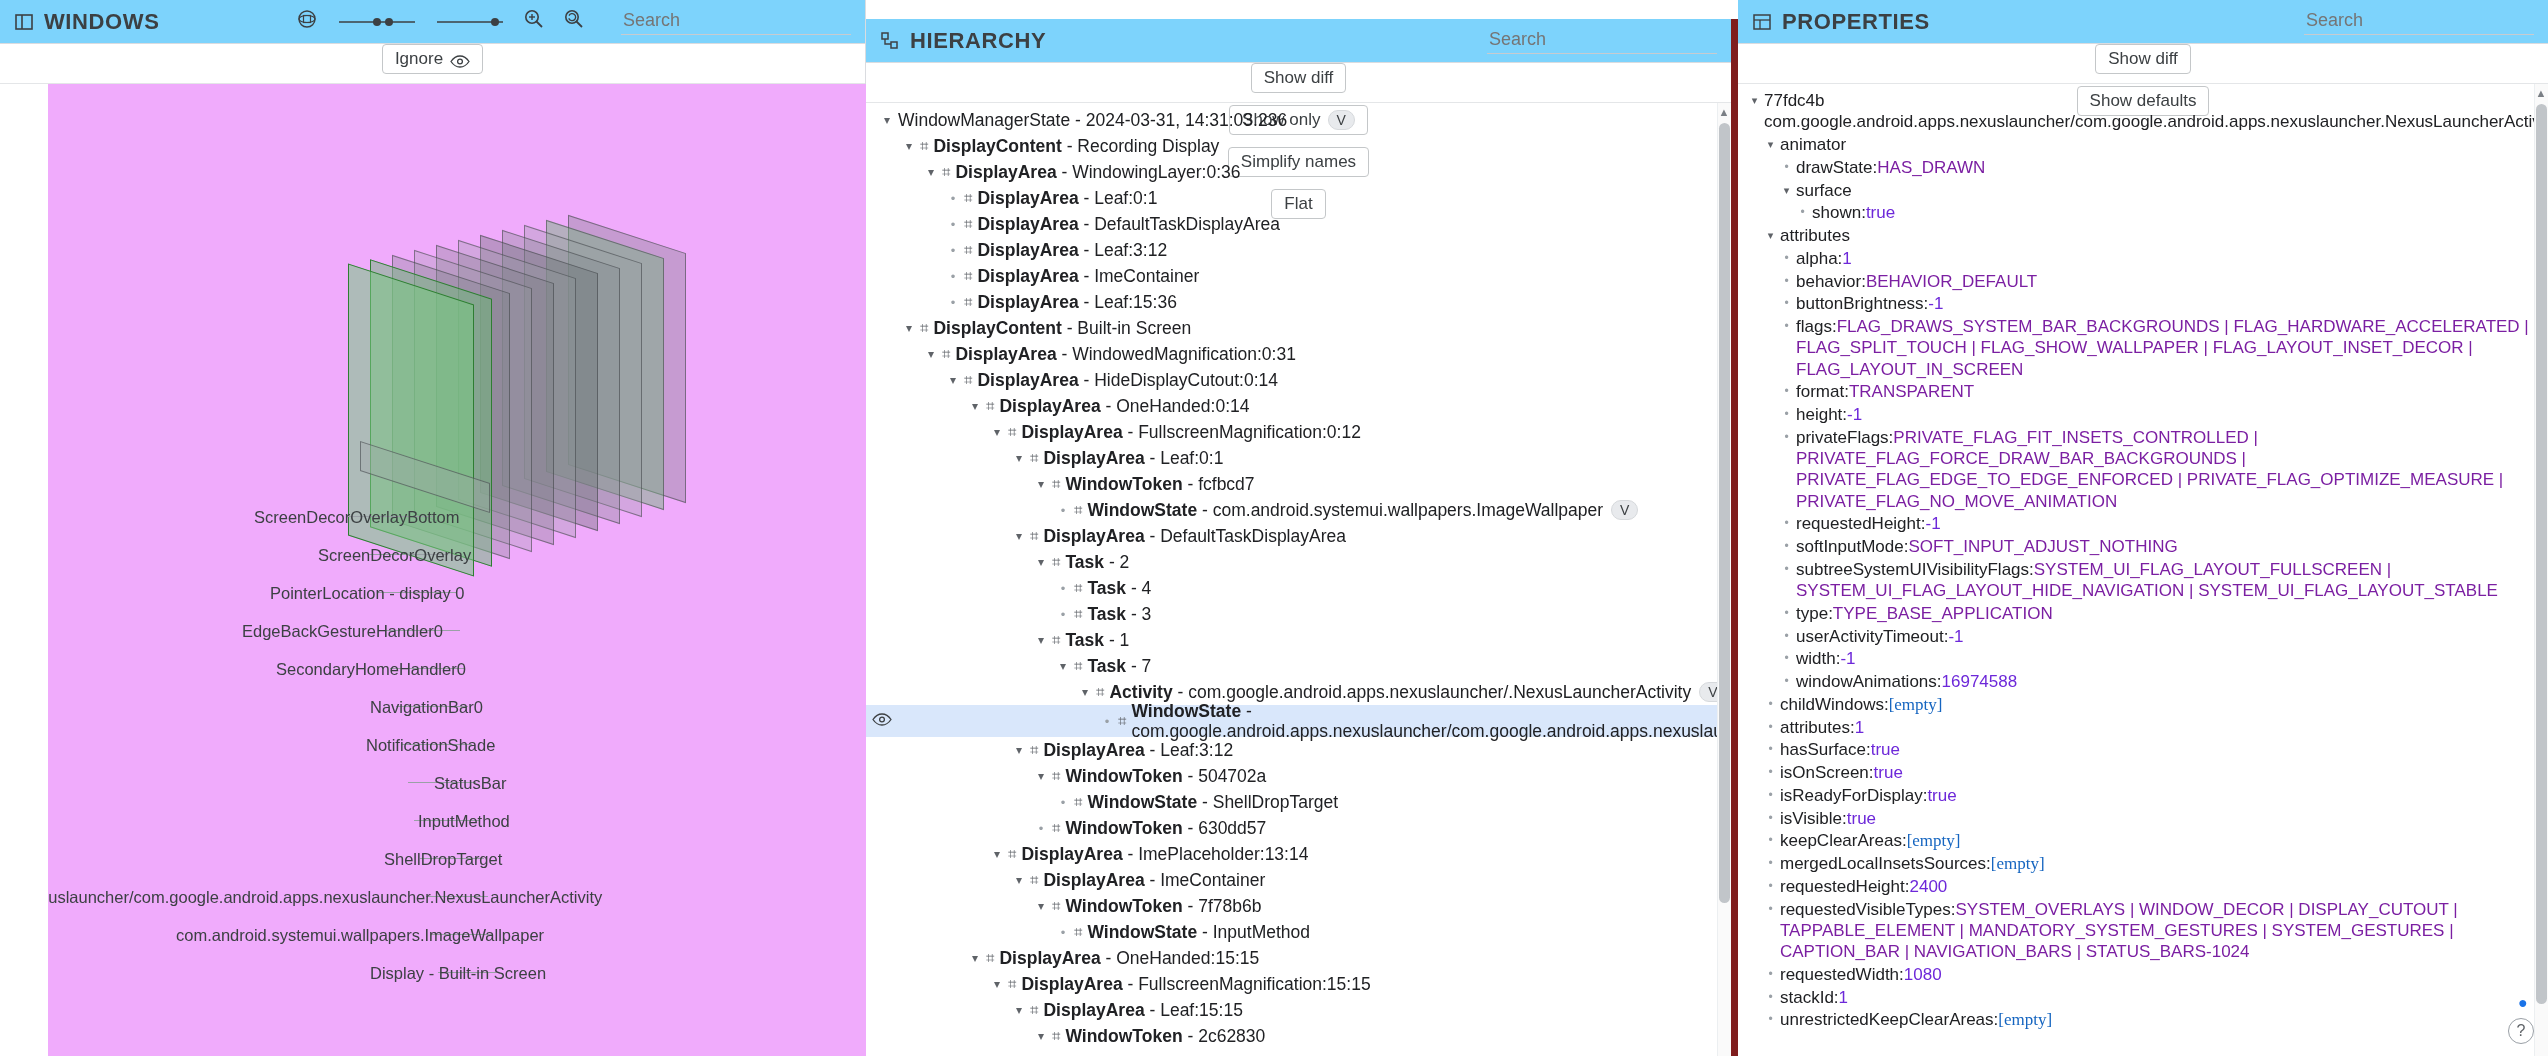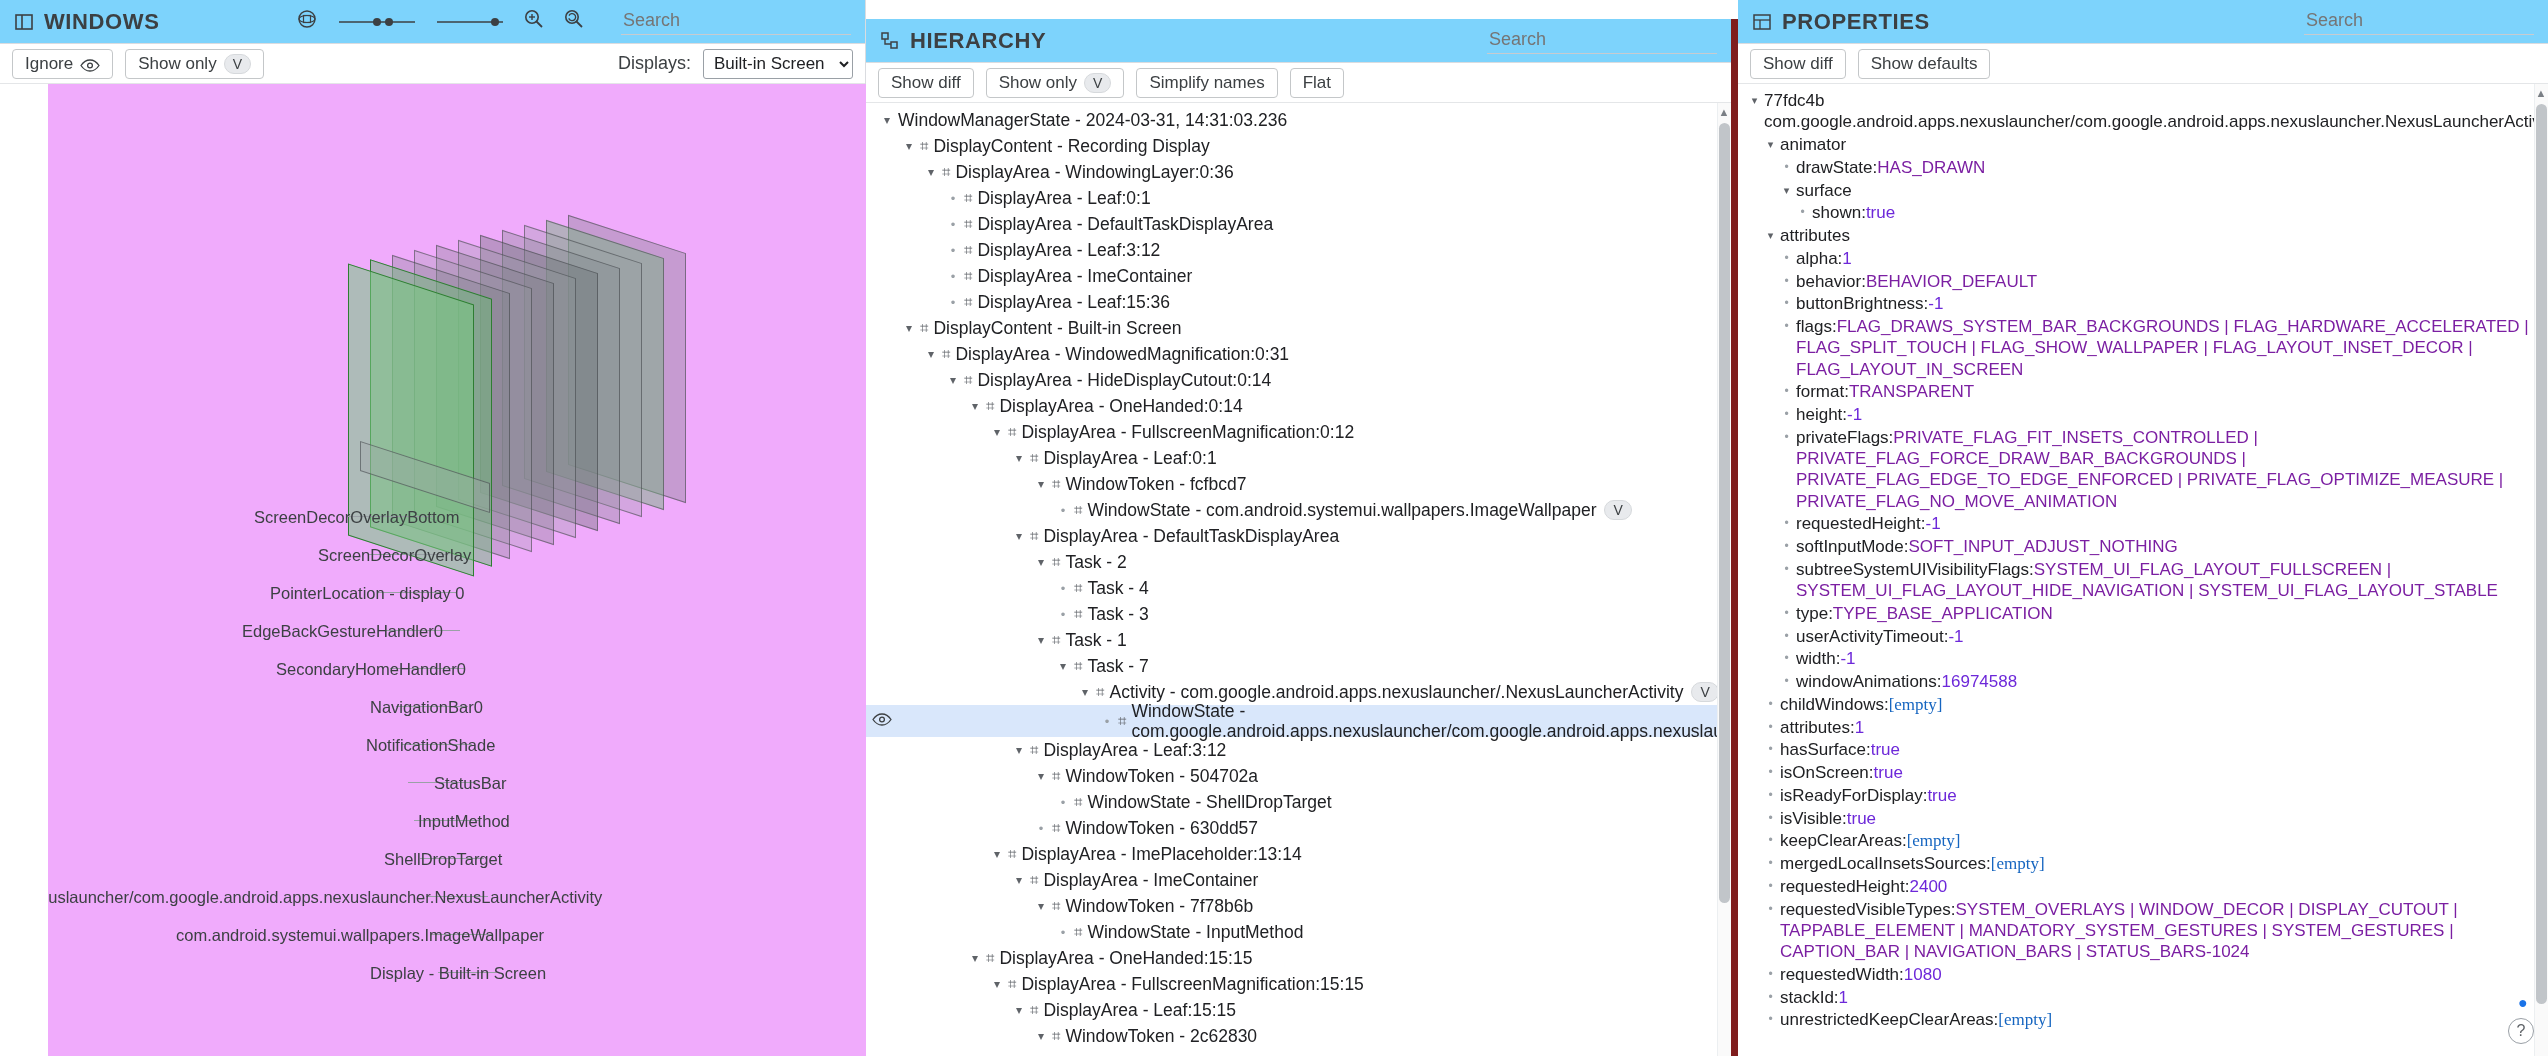--- a/index.html
+++ b/index.html
@@ -40,20 +40,21 @@
     padding-bottom: 2px;
   }
 
   
   .toolbar {
     height: 40px;
     display: flex; align-items: center; gap: 12px;
     padding: 0 12px;
     border-bottom: 1px solid #e4e6e8;
     background: #fff;
+    flex-direction: column;
   }
   .btn {
     border: 1px solid #c4c7c9;
     border-radius: 4px;
     background: #fff;
     font-size: 17px;
     color: #3c4043;
     padding: 4px 12px;
     height: 30px;
     display: inline-flex; align-items: center; gap: 7px;
@@ -139,21 +140,21 @@
     line-height: 14px;
     text-align: center;
     cursor: pointer;
   }
   .node .dot {
     width: 14px; flex: 0 0 14px; margin-right: 4px;
     color: #9aa0a6; font-size: 13px; text-align: center;
   }
   .node .nicon { margin-right: 5px; color: #5f6368; font-size: 15px; }
   .node .ntext { color: #202124; }
-  .node .ntext b { font-weight: normal; }
+  .node .ntext b { font-weight: bold; }
   .node .eye-col {
     position: absolute; left: 6px; top: 5px;
   }
   .wrap-text { white-space: normal; line-height: 1.15; }
 
   .scroll-track {
     position: absolute; right: 0; top: 0; width: 14px; height: 972px;
     background: #fafafa; border-left: 1px solid #eceff1;
   }
   .scroll-thumb {

